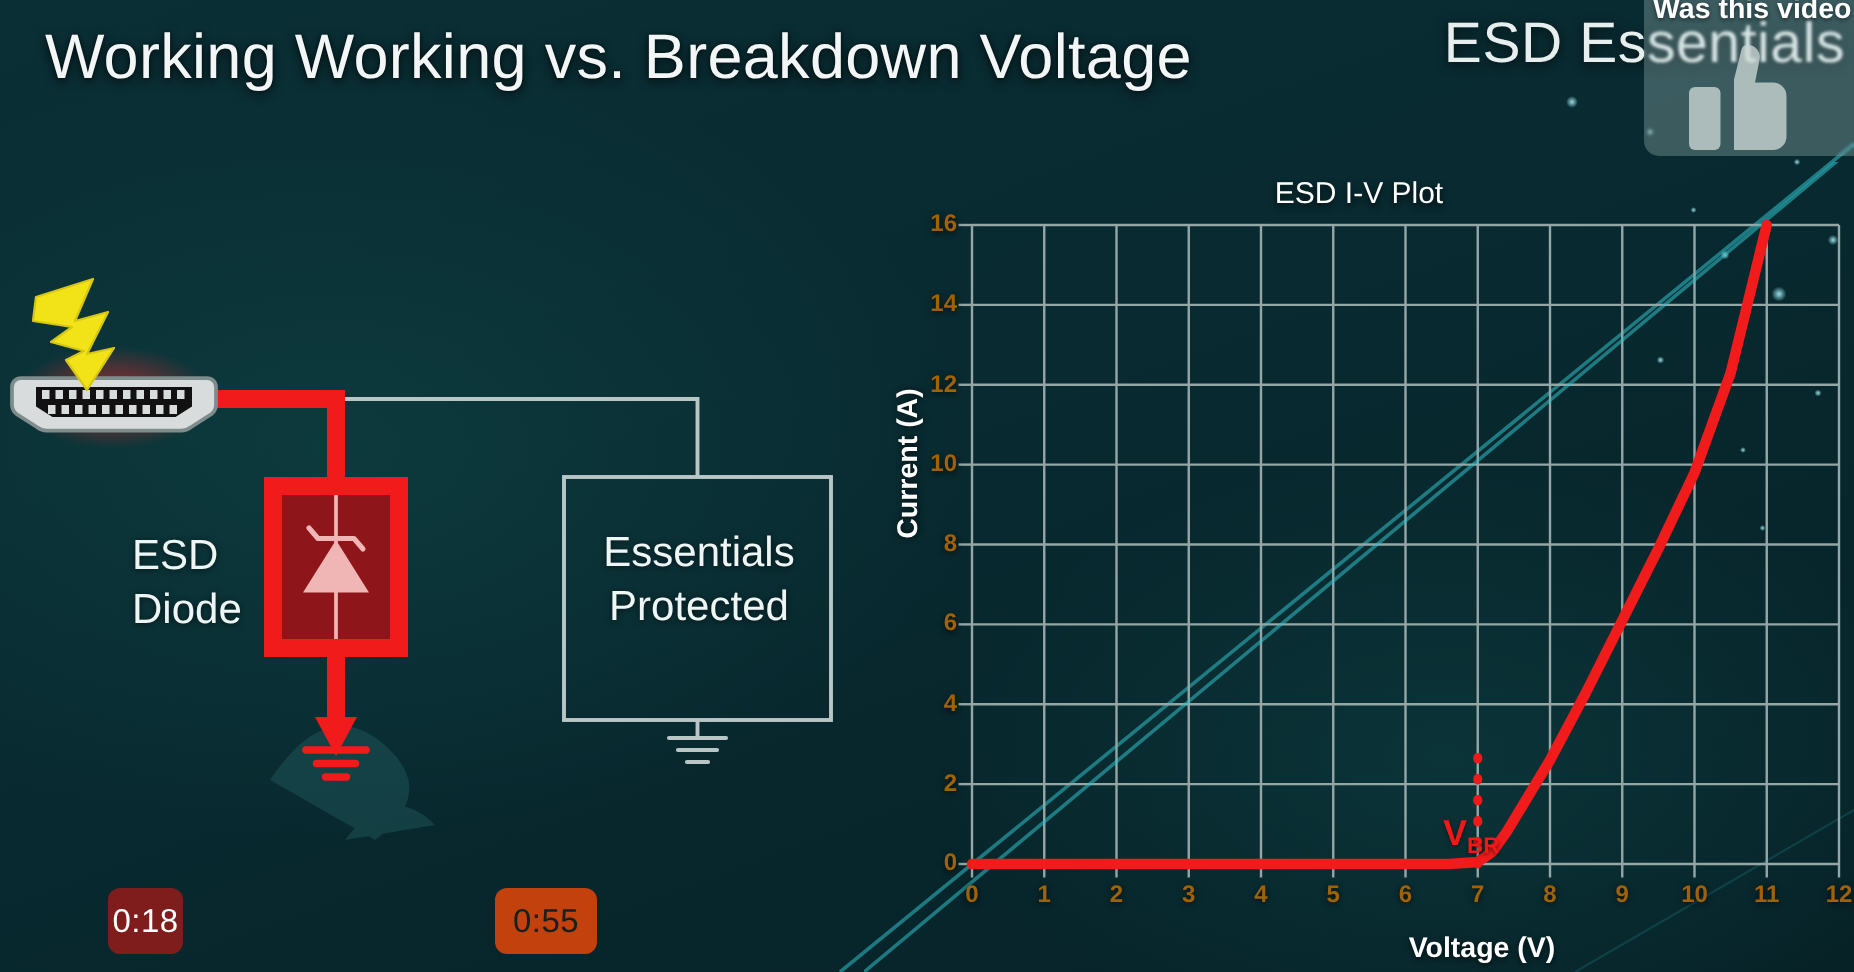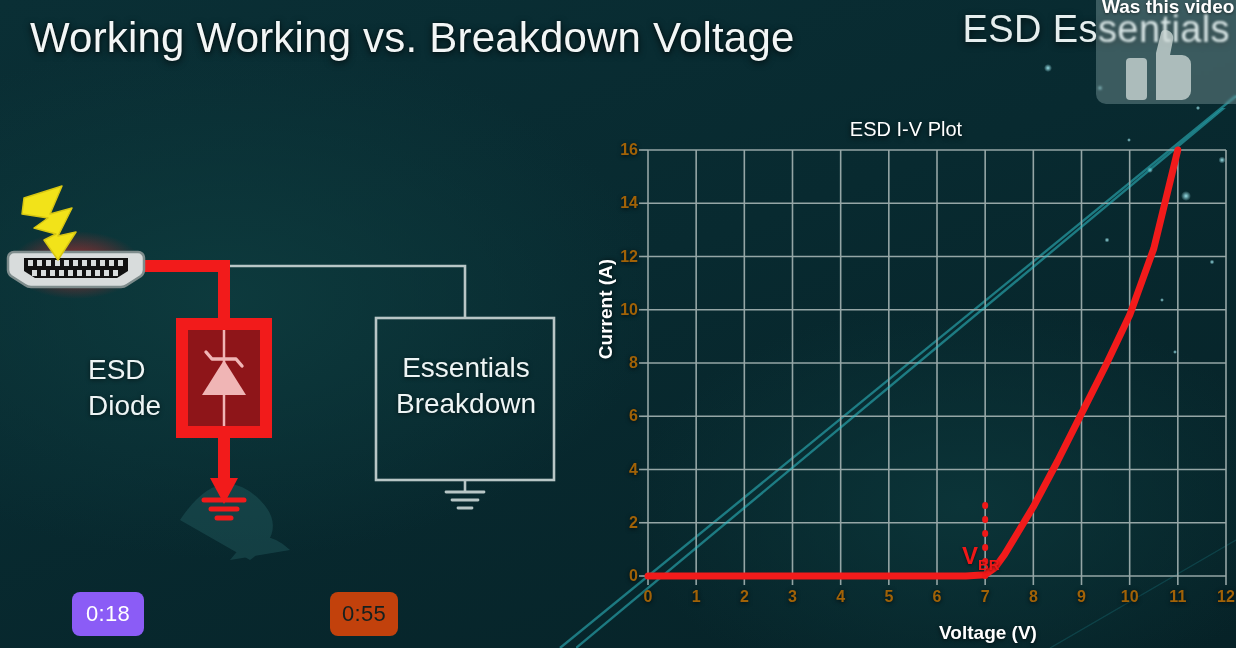--- a/index.html
+++ b/index.html
@@ -91,21 +91,21 @@
     margin-top:40px;
   }
   #vbr-label sub{font-size:15px;font-weight:700;}
 
   
   .time-badge{
     position:absolute;border-radius:8px;
     display:flex;align-items:center;justify-content:center;
     font-size:22px;letter-spacing:.3px;
   }
-  #time-badge-current{left:72px;top:592px;width:72px;height:44px;background:#8b5cf6;color:#ffffff;}
+  #time-badge-current{left:72px;top:592px;width:50px;height:44px;background:#7f1d1d;color:#ffffff;}
   #time-badge-total{left:330px;top:592px;width:68px;height:44px;background:#c2410c;color:#15201f;}
 </style>
 </head>
 <body>
 
 <div class="bg-layer">
   <svg viewBox="0 0 1236 648" xmlns="http://www.w3.org/2000/svg">
     <defs>
       <radialGradient id="gstar" cx="50%" cy="50%" r="50%">
         <stop offset="0%" stop-color="#9fe8ef" stop-opacity=".95"></stop>
@@ -224,21 +224,21 @@
   </svg>
 </div>
 
 <div id="esd-diode-label">
   <div>ESD</div>
   <div>Diode</div>
 </div>
 
 <div id="protected-circuitry-label">
   <div>Essentials</div>
-  <div>Breakdown</div>
+  <div>Protected</div>
 </div>
 
 <div id="chart">
   <div id="chart-title">ESD I-V Plot</div>
   <div id="y-axis-title">Current (A)</div>
   <div id="x-axis-title">Voltage (V)</div>
 
   <svg id="chart-svg" width="660" height="540" viewBox="0 0 660 540" xmlns="http://www.w3.org/2000/svg">
     <g id="grid-group" stroke="#95a6a6" stroke-width="1.6" fill="none">
         <line x1="72" y1="42" x2="72" y2="468"></line>

